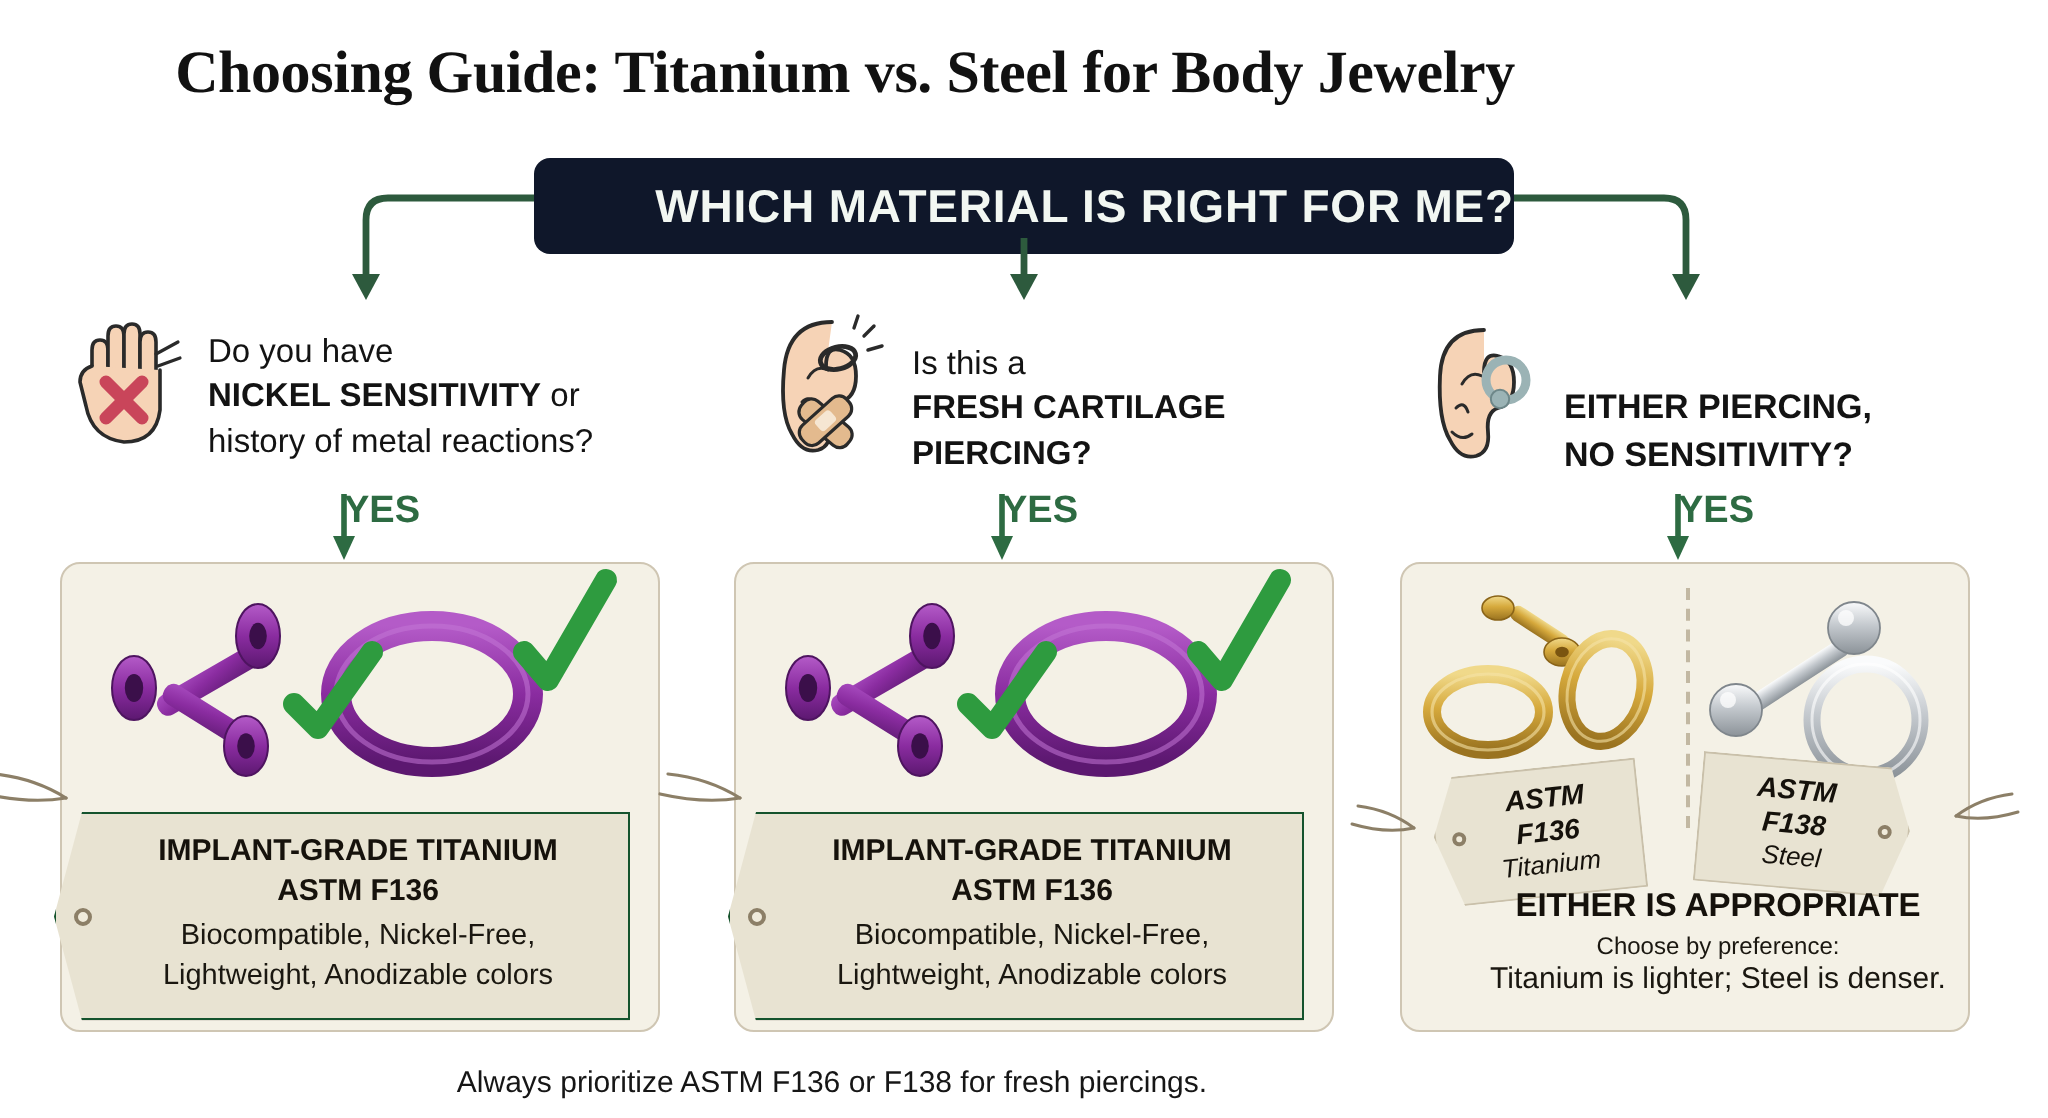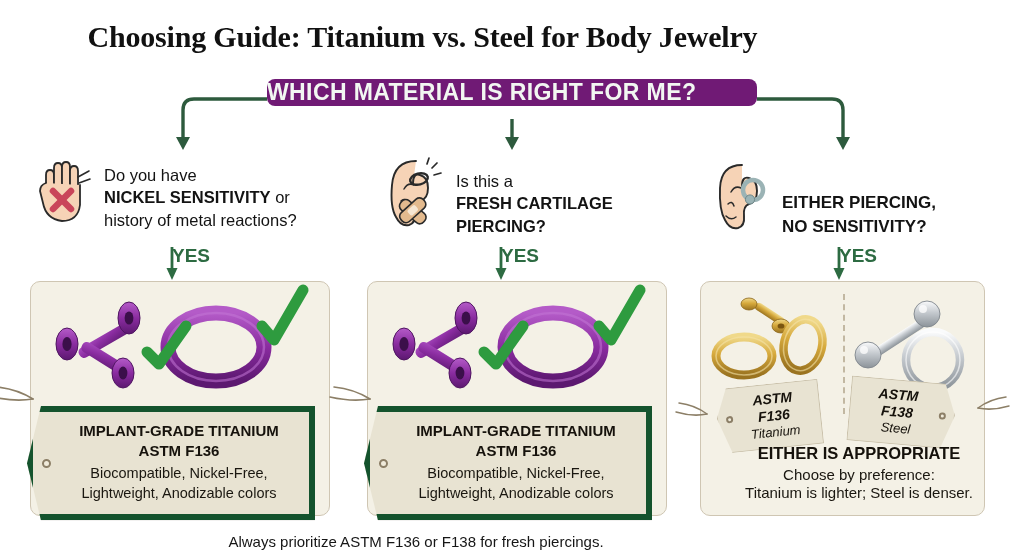--- a/index.html
+++ b/index.html
@@ -22,24 +22,24 @@
     font-weight: bold;
     font-size: 30px;
     color: #111111;
     letter-spacing: -0.2px;
   }
 
   
   .banner {
     position: absolute;
     top: 79px; left: 267px;
-    width: 490px; height: 27px;
-    background: #701a75;
+    width: 490px; height: 48px;
+    background: #0f172a;
     border-radius: 8px;
-    display: flex; align-items: center; justify-content: flex-start;
+    display: flex; align-items: center; justify-content: flex-end;
   }
   .banner-text {
     color: #F2F7F2;
     font-weight: bold;
     font-size: 23px;
     letter-spacing: 0.4px;
     white-space: nowrap;
   }
 
   
@@ -93,21 +93,21 @@
 
   .jewel-area { position: absolute; top: 0; left: 0; width: 100%; height: 112px; }
 
   
   .tag {
     position: absolute;
     left: -4px;
     top: 124px;
     width: 288px;
     background: #E8E3D2;
-    border: 6px solid #14532d;
+    border: 1px solid #14532d;
     padding: 10px 10px 11px 26px;
     text-align: center;
     box-shadow: 1px 2px 3px rgba(90,80,60,0.18);
     clip-path: polygon(0 50%, 14px 0, 100% 0, 100% 100%, 14px 100%);
   }
   .tag-title {
     font-weight: bold;
     font-size: 15px;
     color: #16120C;
     line-height: 1.25;
@@ -182,21 +182,21 @@
     border: 2px solid #8C7F67; border-radius: 50%; background: #F0EBDB;
   }
 
   .c3-body {
     position: absolute;
     top: 162px; left: 0; width: 100%;
     text-align: center;
     padding-left: 33px;
   }
   .c3-head { font-weight: bold; font-size: 16.5px; color: #15110B; }
-  .c3-l1 { font-size: 15px; color: #1A1710; margin-top: 3px; text-align: center; }
+  .c3-l1 { font-size: 12px; color: #1A1710; margin-top: 3px; text-align: center; }
   .c3-l2 { font-size: 15px; color: #1A1710; margin-top: 1px; }
 
   
   .footer {
     position: absolute;
     bottom: 9px; left: 0; width: 832px;
     text-align: center;
     font-size: 15px;
     color: #161616;
   }

